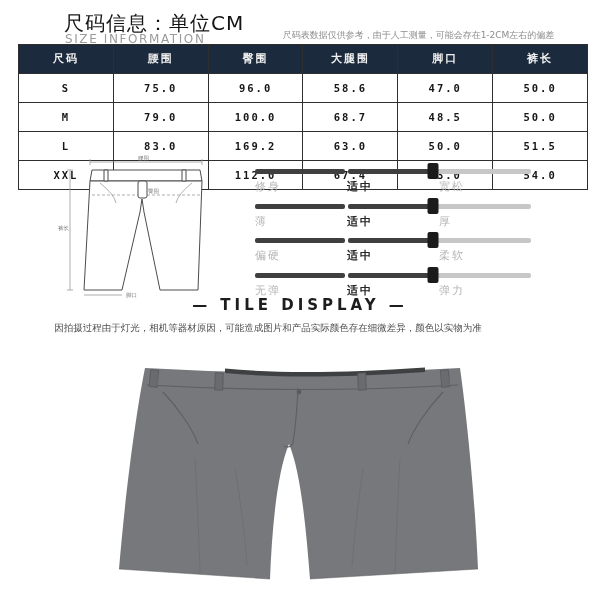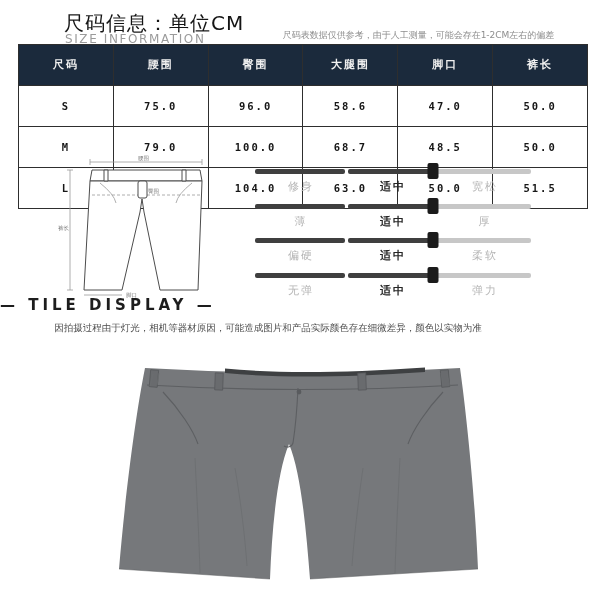--- a/index.html
+++ b/index.html
@@ -6,21 +6,21 @@
   .page{position:relative;width:600px;height:600px;background:#fff;overflow:hidden;
         font-family:"DejaVu Sans","Liberation Sans",sans-serif;}
 
   
   .title{position:absolute;left:64px;top:10px;font-size:20px;font-weight:normal;color:#141414;letter-spacing:1px;}
   .subtitle{position:absolute;left:65px;top:32px;font-size:12px;color:#9b9b9b;letter-spacing:1.6px;}
   .size-note{position:absolute;left:250px;top:29px;width:337px;text-align:center;font-size:9px;color:#8d8d8d;}
 
   
   table.size{position:absolute;left:18px;top:44px;width:570px;border-collapse:collapse;table-layout:fixed;}
-  table.size th,table.size td{border:1px solid #2e2e2e;height:11px;padding:14px;text-align:center;vertical-align:middle;line-height:12px;}
+  table.size th,table.size td{border:1px solid #2e2e2e;height:11px;padding:8px;text-align:center;vertical-align:middle;line-height:12px;}
   table.size th{background:var(--table-header-bg,#1b2a3c);color:#f0f0f0;font-size:11px;font-weight:bold;letter-spacing:2px;}
   table.size td{font-family:"DejaVu Sans Mono","Liberation Mono",monospace;font-size:10.5px;font-weight:bold;color:#161616;letter-spacing:2px;background:#fff;}
 
   
   .diagram{position:absolute;left:56px;top:150px;width:186px;height:150px;}
   .diagram path,.diagram line,.diagram rect{vector-effect:non-scaling-stroke;}
   .pants-line{fill:#fff;stroke:#4c4c4c;stroke-width:1;}
   .dim{stroke:#9a9a9a;stroke-width:0.8;fill:none;}
   .dim-label{font-size:5.5px;fill:#7a7a7a;}
 
@@ -28,26 +28,26 @@
   .sliders{position:absolute;left:255px;top:162px;width:276px;}
   .slider-row{position:relative;height:34.5px;}
   .track{position:relative;height:18px;}
   .seg{position:absolute;top:7px;height:5px;border-radius:2px;}
   .segA{left:0;width:32.5%;background:var(--slider-dark,#3f3f3f);}
   .segB{left:33.8%;width:30%;background:var(--slider-dark,#3f3f3f);}
   .segC{left:65.3%;width:34.7%;background:var(--slider-light,#c7c7c7);}
   .handle{position:absolute;top:1px;width:11px;height:16px;background:var(--slider-handle,#1b1b1b);
           transform:translateX(-50%);border-radius:2px;}
   .labels{display:flex;margin-top:0;}
-  .labels span{flex:1;text-align:center;font-size:11px;line-height:13px;}
+  .labels span{flex:1;font-size:11px;line-height:13px;}
   .labels .side{color:#b5b5b5;letter-spacing:2px;}
   .labels .mid{color:#252525;font-weight:bold;letter-spacing:2px;}
 
   
-  .tile-heading{position:absolute;left:0;top:296px;width:600px;text-align:left;
+  .tile-heading{position:absolute;left:0;top:296px;width:600px;text-align:center;
                 font-size:15px;font-weight:900;color:#1d1d1d;letter-spacing:4px;}
   .color-note{position:absolute;left:0;top:322px;width:536px;text-align:center;font-size:9.5px;color:#4d4d4d;}
 
   
   .photo{position:absolute;left:95px;top:348px;width:410px;height:248px;}
   .shorts-body{fill:var(--shorts-gray,#76787b);}
   .shorts-seam{stroke:#5d5f62;stroke-width:1.1;fill:none;}
   .shorts-wrinkle{stroke:#6c6e71;stroke-width:1;fill:none;opacity:.8;}
   .shorts-loop{fill:#696b6e;stroke:#56585b;stroke-width:0.8;}
   .shorts-dark{fill:#3e4042;}
@@ -85,24 +85,32 @@
           <td>M</td>
           <td>79.0</td>
           <td>100.0</td>
           <td>68.7</td>
           <td>48.5</td>
           <td>50.0</td>
         </tr>
         <tr>
           <td>L</td>
           <td>83.0</td>
-          <td>104.0</td>
+          <td>169.2</td>
           <td>63.0</td>
           <td>50.0</td>
           <td>51.5</td>
+        </tr>
+        <tr>
+          <td>XXL</td>
+          <td>91.0</td>
+          <td>112.0</td>
+          <td>67.4</td>
+          <td>53.0</td>
+          <td>54.0</td>
         </tr>
       </tbody>
   </table>
 
   <svg class="diagram" viewBox="0 0 186 150">
 
     <line class="dim" x1="34" y1="12" x2="146" y2="12"></line>
     <line class="dim" x1="34" y1="9" x2="34" y2="15"></line>
     <line class="dim" x1="146" y1="9" x2="146" y2="15"></line>
     <text class="dim-label" x="82" y="10">腰围</text>

